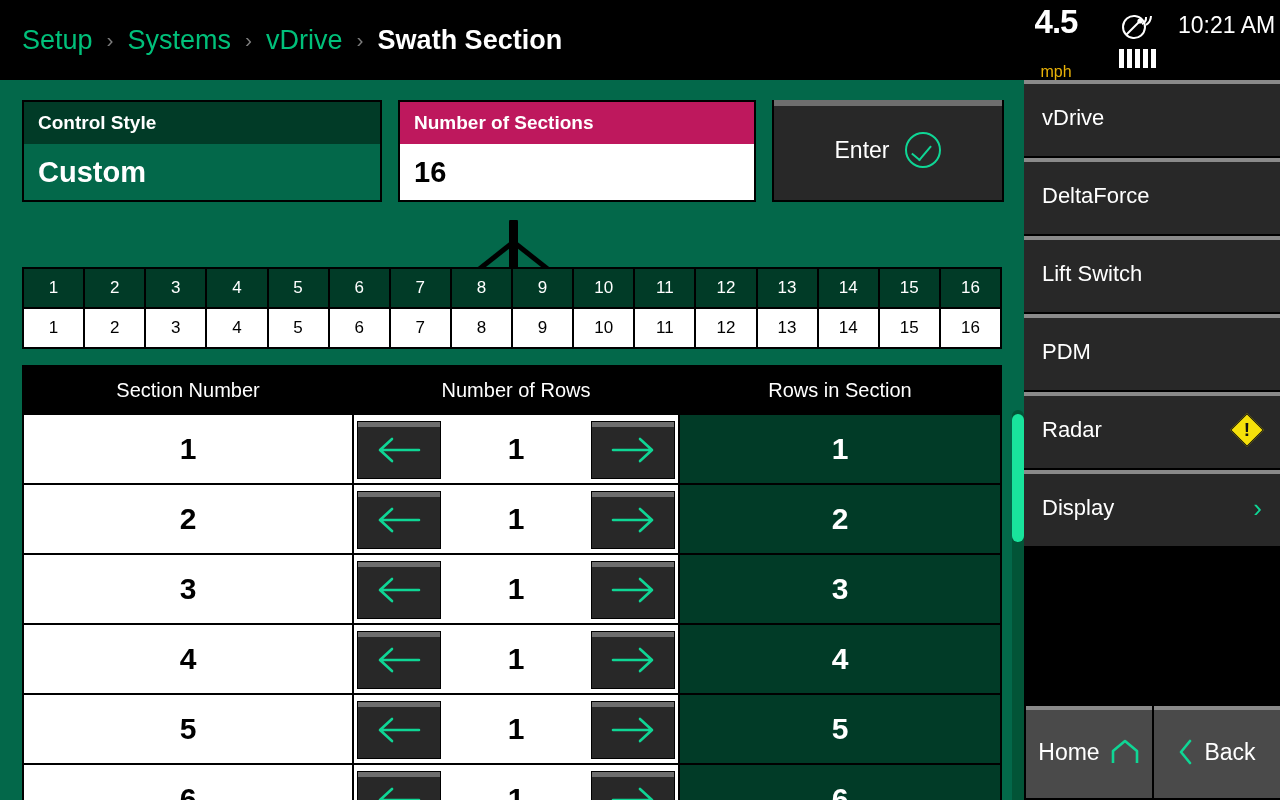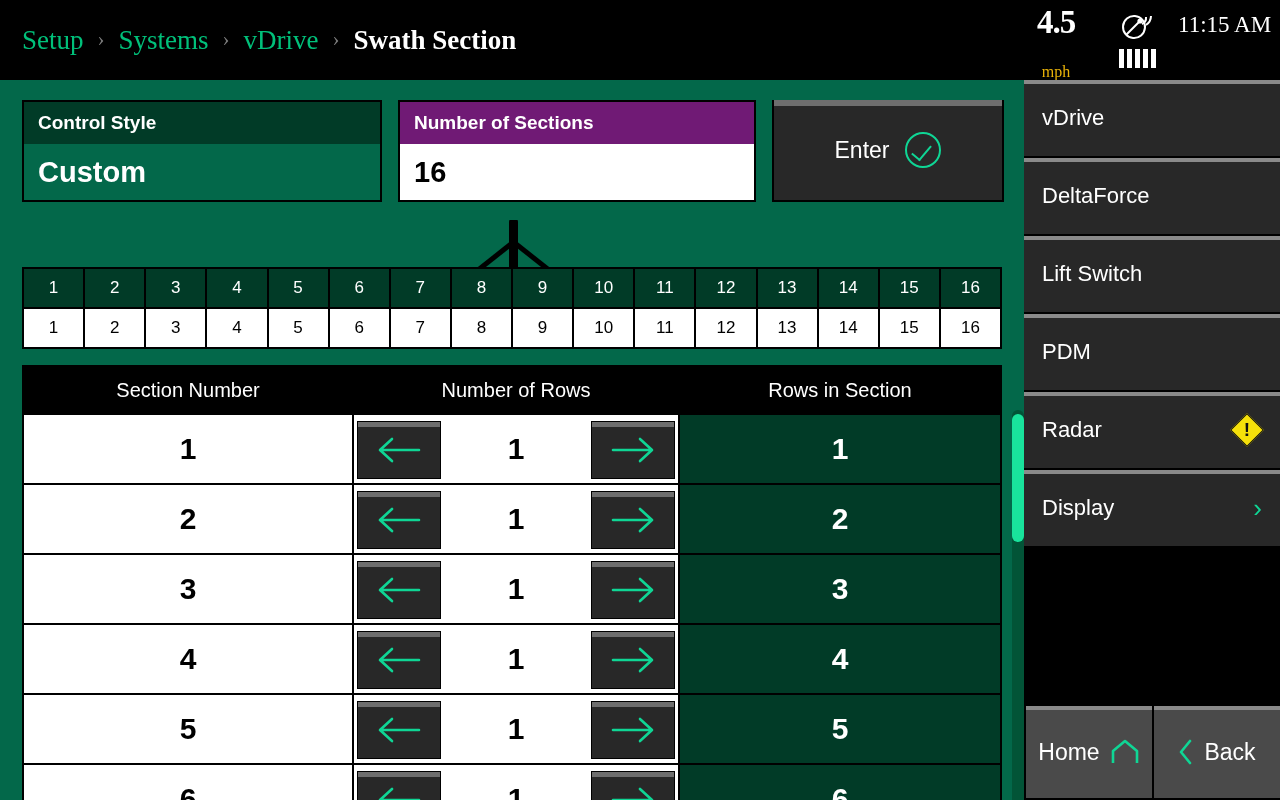--- a/index.html
+++ b/index.html
@@ -9,21 +9,20 @@
     font-family:"Liberation Sans", sans-serif;
     color:#fff;
     -webkit-font-smoothing:antialiased;
   }
   #app { position:relative; width:1280px; height:800px; }
 
   
   .topbar {
     position:absolute; left:0; top:0; width:1280px; height:68px;
     background:#000;
-    font-family:Liberation Serif, serif;
   }
   .breadcrumb {
     position:absolute; left:22px; top:0; height:80px;
     display:flex; align-items:center; gap:14px;
   }
   .crumb {
     font-size:27px; color:#00c07a; letter-spacing:0px; white-space:nowrap;
   }
   .crumb.active { color:#ffffff; font-weight:bold; }
   .crumb-sep {
@@ -60,21 +59,21 @@
     font-size:19px; font-weight:bold;
   }
   .panel-body {
     height:56px; display:flex; align-items:center; padding:0 14px;
     font-size:29px; font-weight:bold;
   }
   #panel-control { left:0; top:0; width:360px; }
   #panel-control .panel-head { background:#013b27; color:#fff; }
   #panel-control .panel-body { background:#03684a; color:#fff; }
   #panel-sections { left:376px; top:0; width:358px; }
-  #panel-sections .panel-head { background:#701a75; color:#fff; }
+  #panel-sections .panel-head { background:#be185d; color:#fff; }
   #panel-sections .panel-body { background:#ffffff; color:#000; }
 
   .enter-btn {
     position:absolute; left:750px; top:0; width:232px; height:102px;
     background:#282828; border:2px solid #000; border-top:none;
     display:flex; align-items:center; justify-content:center; gap:16px;
     cursor:pointer;
   }
   .enter-btn::before{
     content:""; position:absolute; left:0; top:0; width:100%; height:6px;
@@ -232,21 +231,21 @@
           <circle cx="20" cy="9" r="2.6" fill="#ffffff"></circle>
         </svg>
         <div class="gps-bars" id="gps-bars">
             <i></i>
             <i></i>
             <i></i>
             <i></i>
             <i></i>
           </div>
       </div>
-      <div class="clock">11:15 AM</div>
+      <div class="clock">10:21 AM</div>
     </div>
   </div>
 
   <div class="main">
 
     <div class="panels">
 
       <div class="panel" id="panel-control">
         <div class="panel-head">Control Style</div>
         <div class="panel-body">Custom</div>

